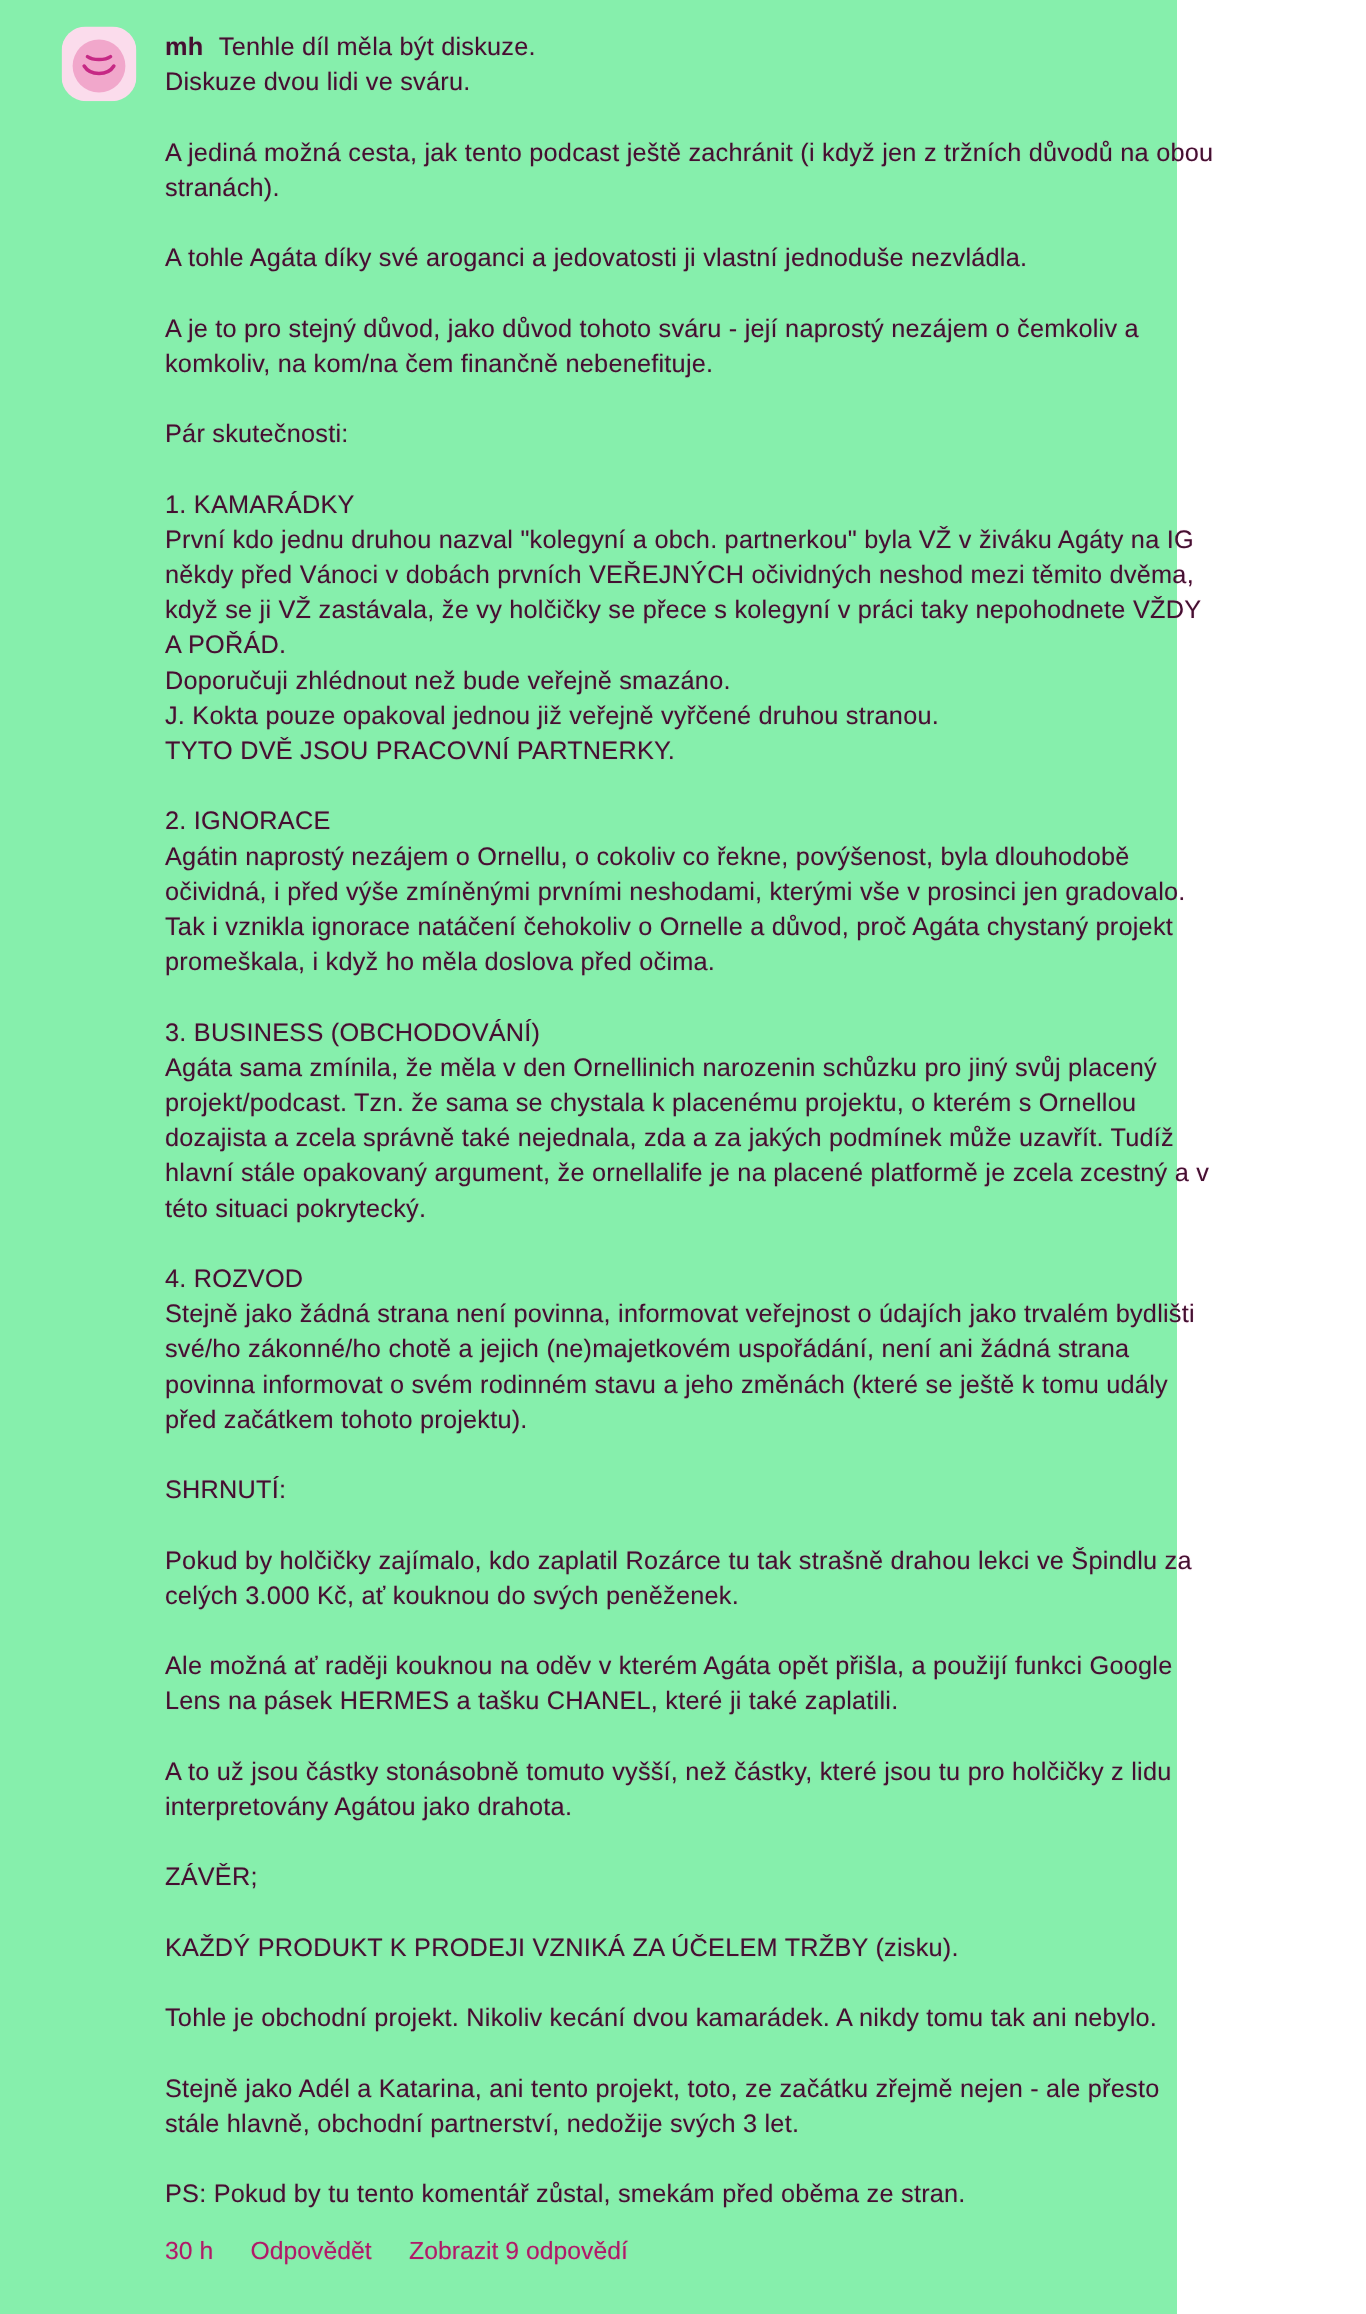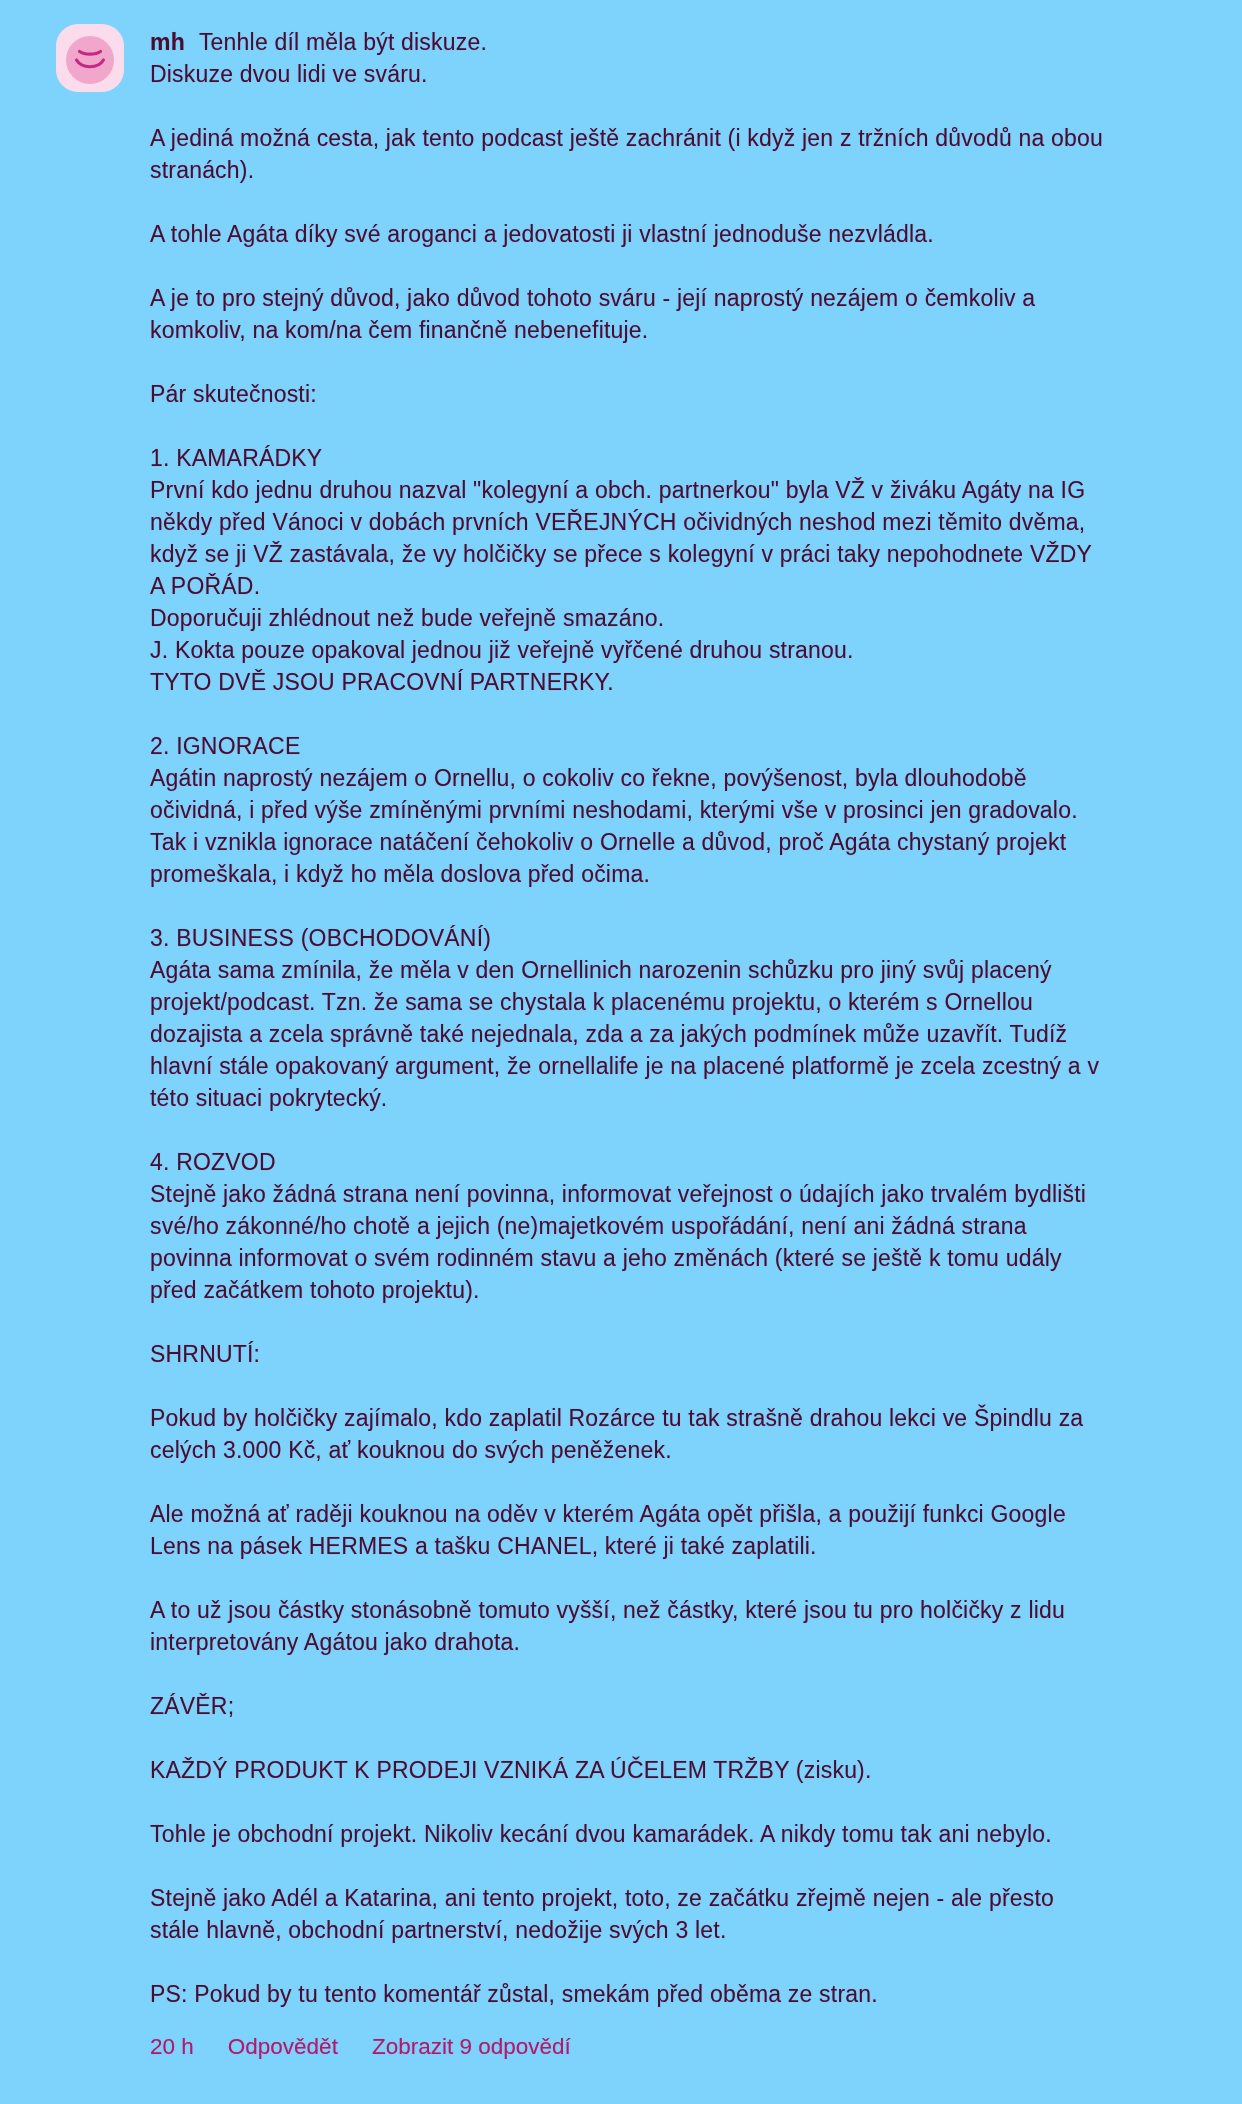--- a/index.html
+++ b/index.html
@@ -8,23 +8,23 @@
     background: #ffffff;
   }
   body {
     width: 1242px;
     height: 2104px;
     overflow: hidden;
     font-family: "Liberation Sans", sans-serif;
   }
   .comment {
     position: relative;
-    width: 1242px;
+    width: 1070px;
     min-height: 2104px;
-    background: #7dd3fc;
+    background: #86efac;
   }
   .avatar {
     position: absolute;
     left: 56px;
     top: 24px;
     width: 68px;
     height: 68px;
     cursor: pointer;
   }
   .content {
@@ -117,19 +117,19 @@
 KAŽDÝ PRODUKT K PRODEJI VZNIKÁ ZA ÚČELEM TRŽBY (zisku).
 
 Tohle je obchodní projekt. Nikoliv kecání dvou kamarádek. A nikdy tomu tak ani nebylo.
 
 Stejně jako Adél a Katarina, ani tento projekt, toto, ze začátku zřejmě nejen - ale přesto stále hlavně, obchodní partnerství, nedožije svých 3 let.
 
 PS: Pokud by tu tento komentář zůstal, smekám před oběma ze stran.</span>
     </div>
 
     <div class="footer">
-      <span>20 h</span>
+      <span>30 h</span>
       <span class="action">Odpovědět</span>
       <span class="action">Zobrazit 9 odpovědí</span>
     </div>
   </div>
 
 </div>
 
 </body></html>

